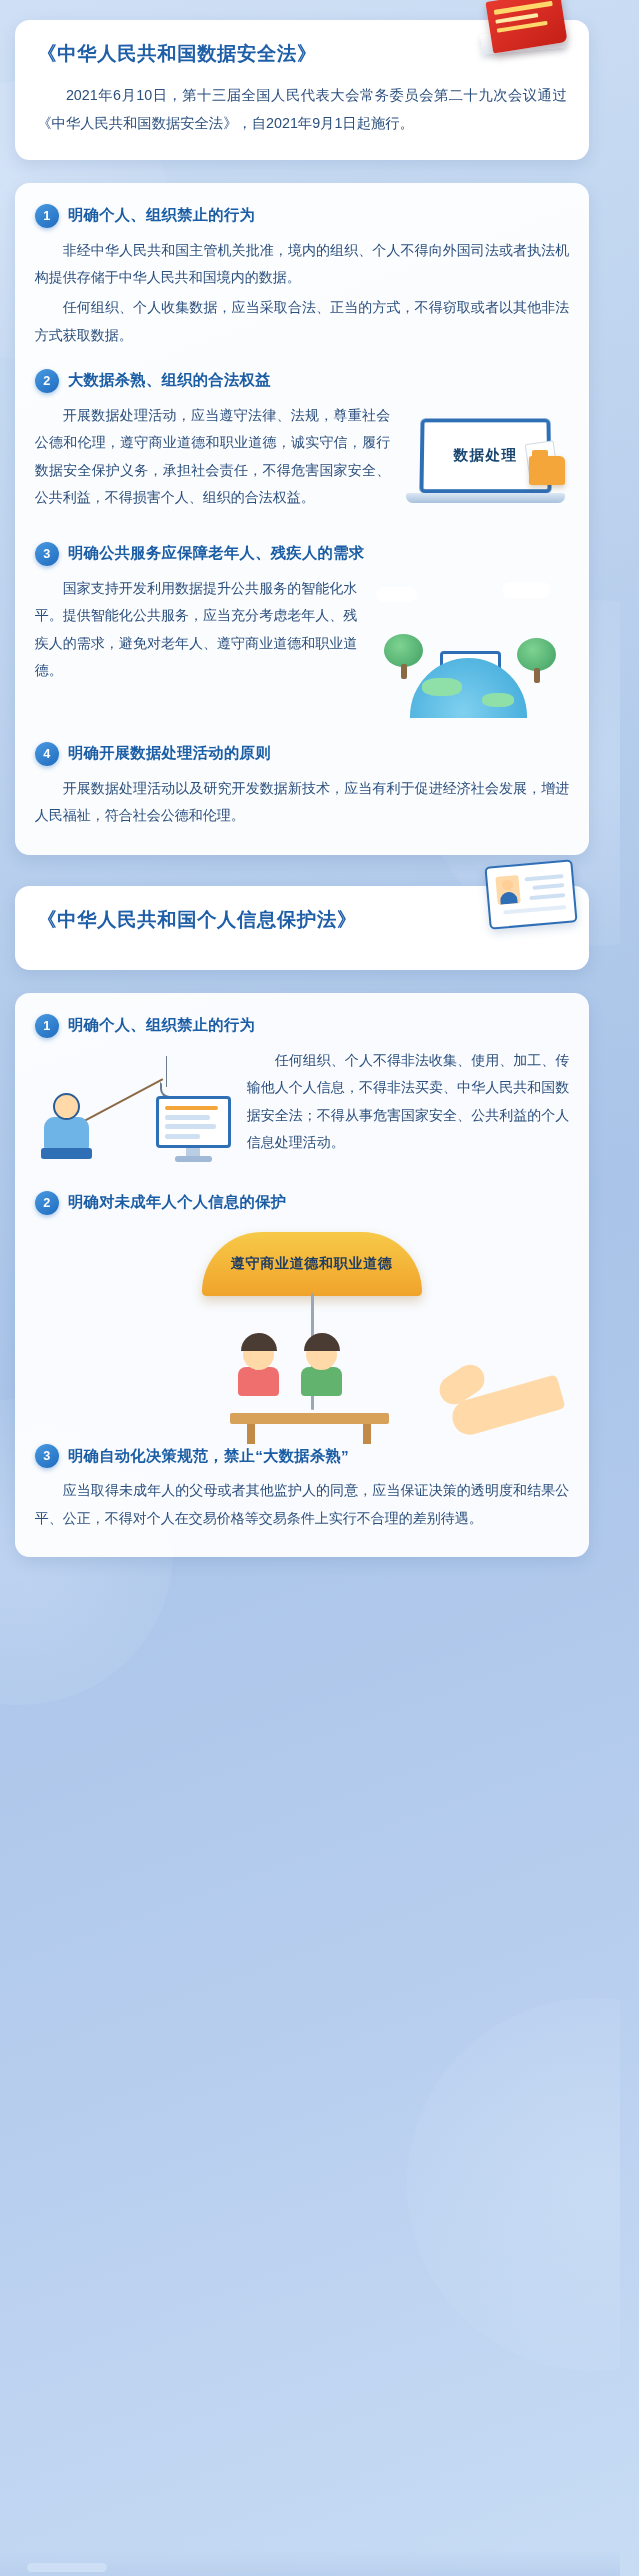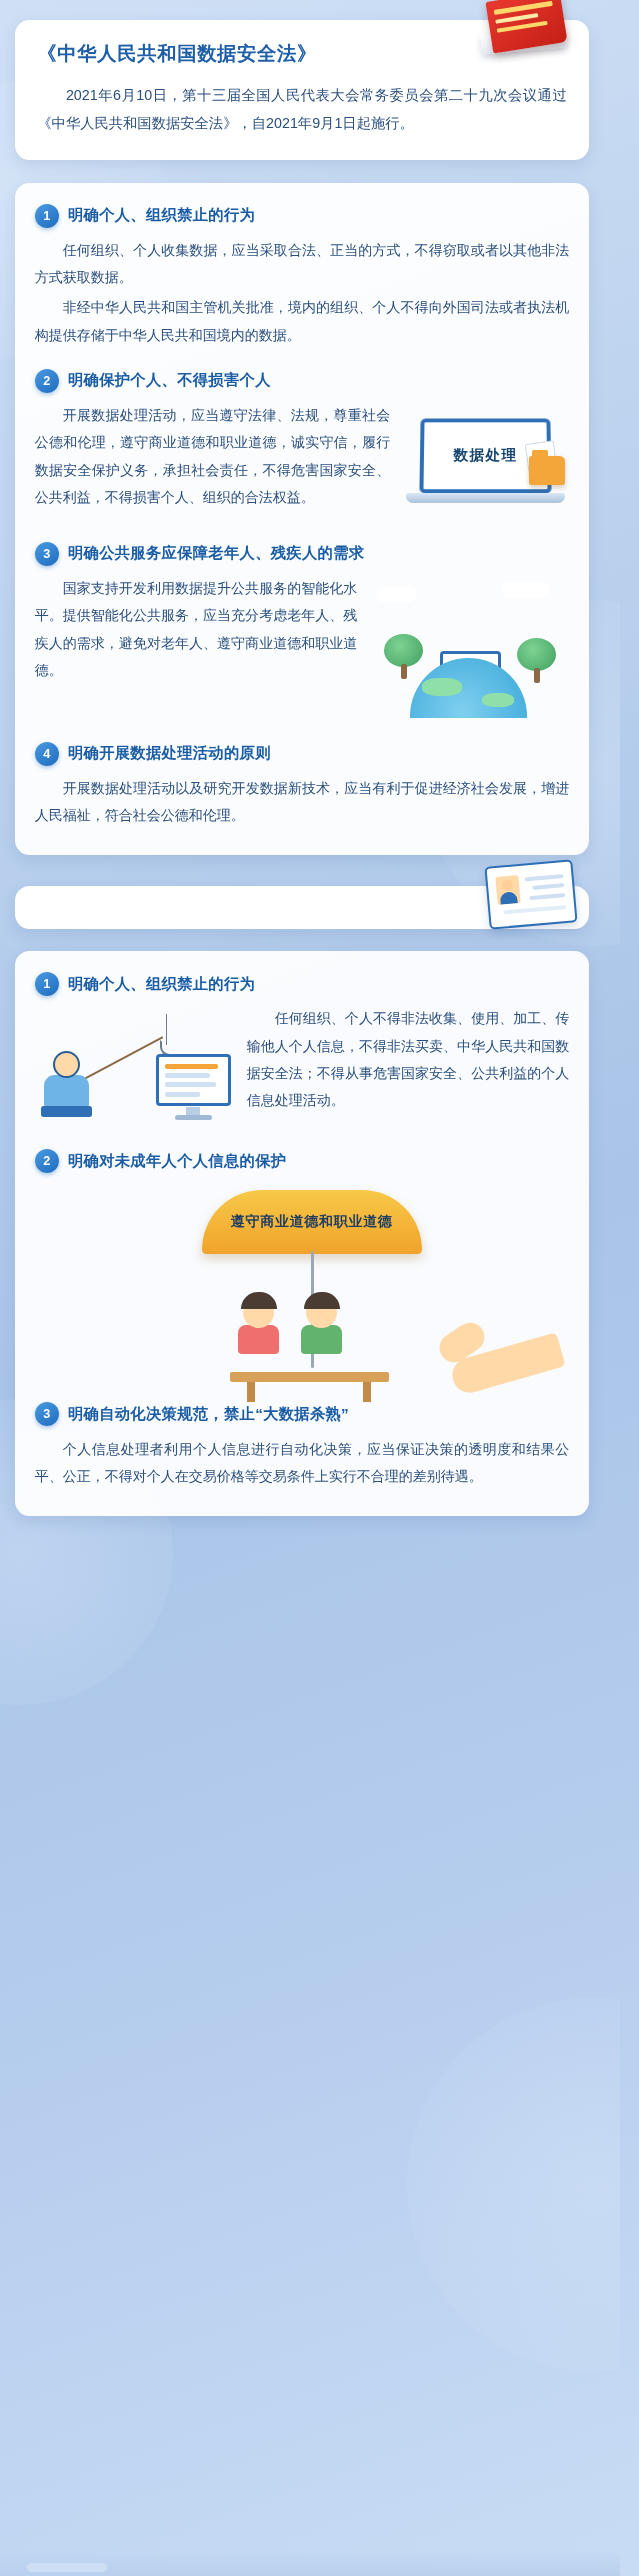--- a/index.html
+++ b/index.html
@@ -417,28 +417,28 @@
       <div class="law-desc">2021年6月10日，第十三届全国人民代表大会常务委员会第二十九次会议通过《中华人民共和国数据安全法》，自2021年9月1日起施行。</div>
     </div>
 
     <div class="content-card">
 
       <div class="item">
         <div class="item-head">
           <div class="num-badge">1</div>
           <div class="item-title">明确个人、组织禁止的行为</div>
         </div>
+        <p class="para">非经中华人民共和国主管机关批准，境内的组织、个人不得向外国司法或者执法机构提供存储于中华人民共和国境内的数据。</p>
         <p class="para">任何组织、个人收集数据，应当采取合法、正当的方式，不得窃取或者以其他非法方式获取数据。</p>
-        <p class="para">非经中华人民共和国主管机关批准，境内的组织、个人不得向外国司法或者执法机构提供存储于中华人民共和国境内的数据。</p>
       </div>
 
       <div class="item clearfix">
         <div class="item-head">
           <div class="num-badge">2</div>
-          <div class="item-title">明确保护个人、不得损害个人</div>
+          <div class="item-title">大数据杀熟、组织的合法权益</div>
         </div>
         <div class="laptop float-right">
           <div class="screen">
             <div class="label">数据处理</div>
           </div>
           <div class="doc"></div>
           <div class="folder"></div>
           <div class="base"></div>
         </div>
         <p class="para">开展数据处理活动，应当遵守法律、法规，尊重社会公德和伦理，遵守商业道德和职业道德，诚实守信，履行数据安全保护义务，承担社会责任，不得危害国家安全、公共利益，不得损害个人、组织的合法权益。</p>
@@ -484,20 +484,21 @@
   <div class="section">
 
     <div class="law-card">
       <div class="idcard-deco">
         <div class="ph"></div>
         <div class="ln l1"></div>
         <div class="ln l2"></div>
         <div class="ln l3"></div>
         <div class="ln l4"></div>
       </div>
+      <div class="law-title">《中华人民共和国个人信息保护法》</div>
     </div>
 
     <div class="content-card">
 
       <div class="item clearfix">
         <div class="item-head">
           <div class="num-badge">1</div>
           <div class="item-title">明确个人、组织禁止的行为</div>
         </div>
         <div class="fishing float-left">
@@ -546,21 +547,21 @@
             <div class="fingers"></div>
           </div>
         </div>
       </div>
 
       <div class="item">
         <div class="item-head">
           <div class="num-badge">3</div>
           <div class="item-title">明确自动化决策规范，禁止“大数据杀熟”</div>
         </div>
-        <p class="para">个人信息处理者利用个人信息进行自动化决策，应当保证决策的透明度和结果公平、公正，不得对个人在交易价格等交易条件上实行不合理的差别待遇。</p>
+        <p class="para">应当取得未成年人的父母或者其他监护人的同意，应当保证决策的透明度和结果公平、公正，不得对个人在交易价格等交易条件上实行不合理的差别待遇。</p>
       </div>
 
     </div>
   </div>
 
   <div class="bottom-bar">
     <div class="bottom-chip"></div>
   </div>
 
 </div>

